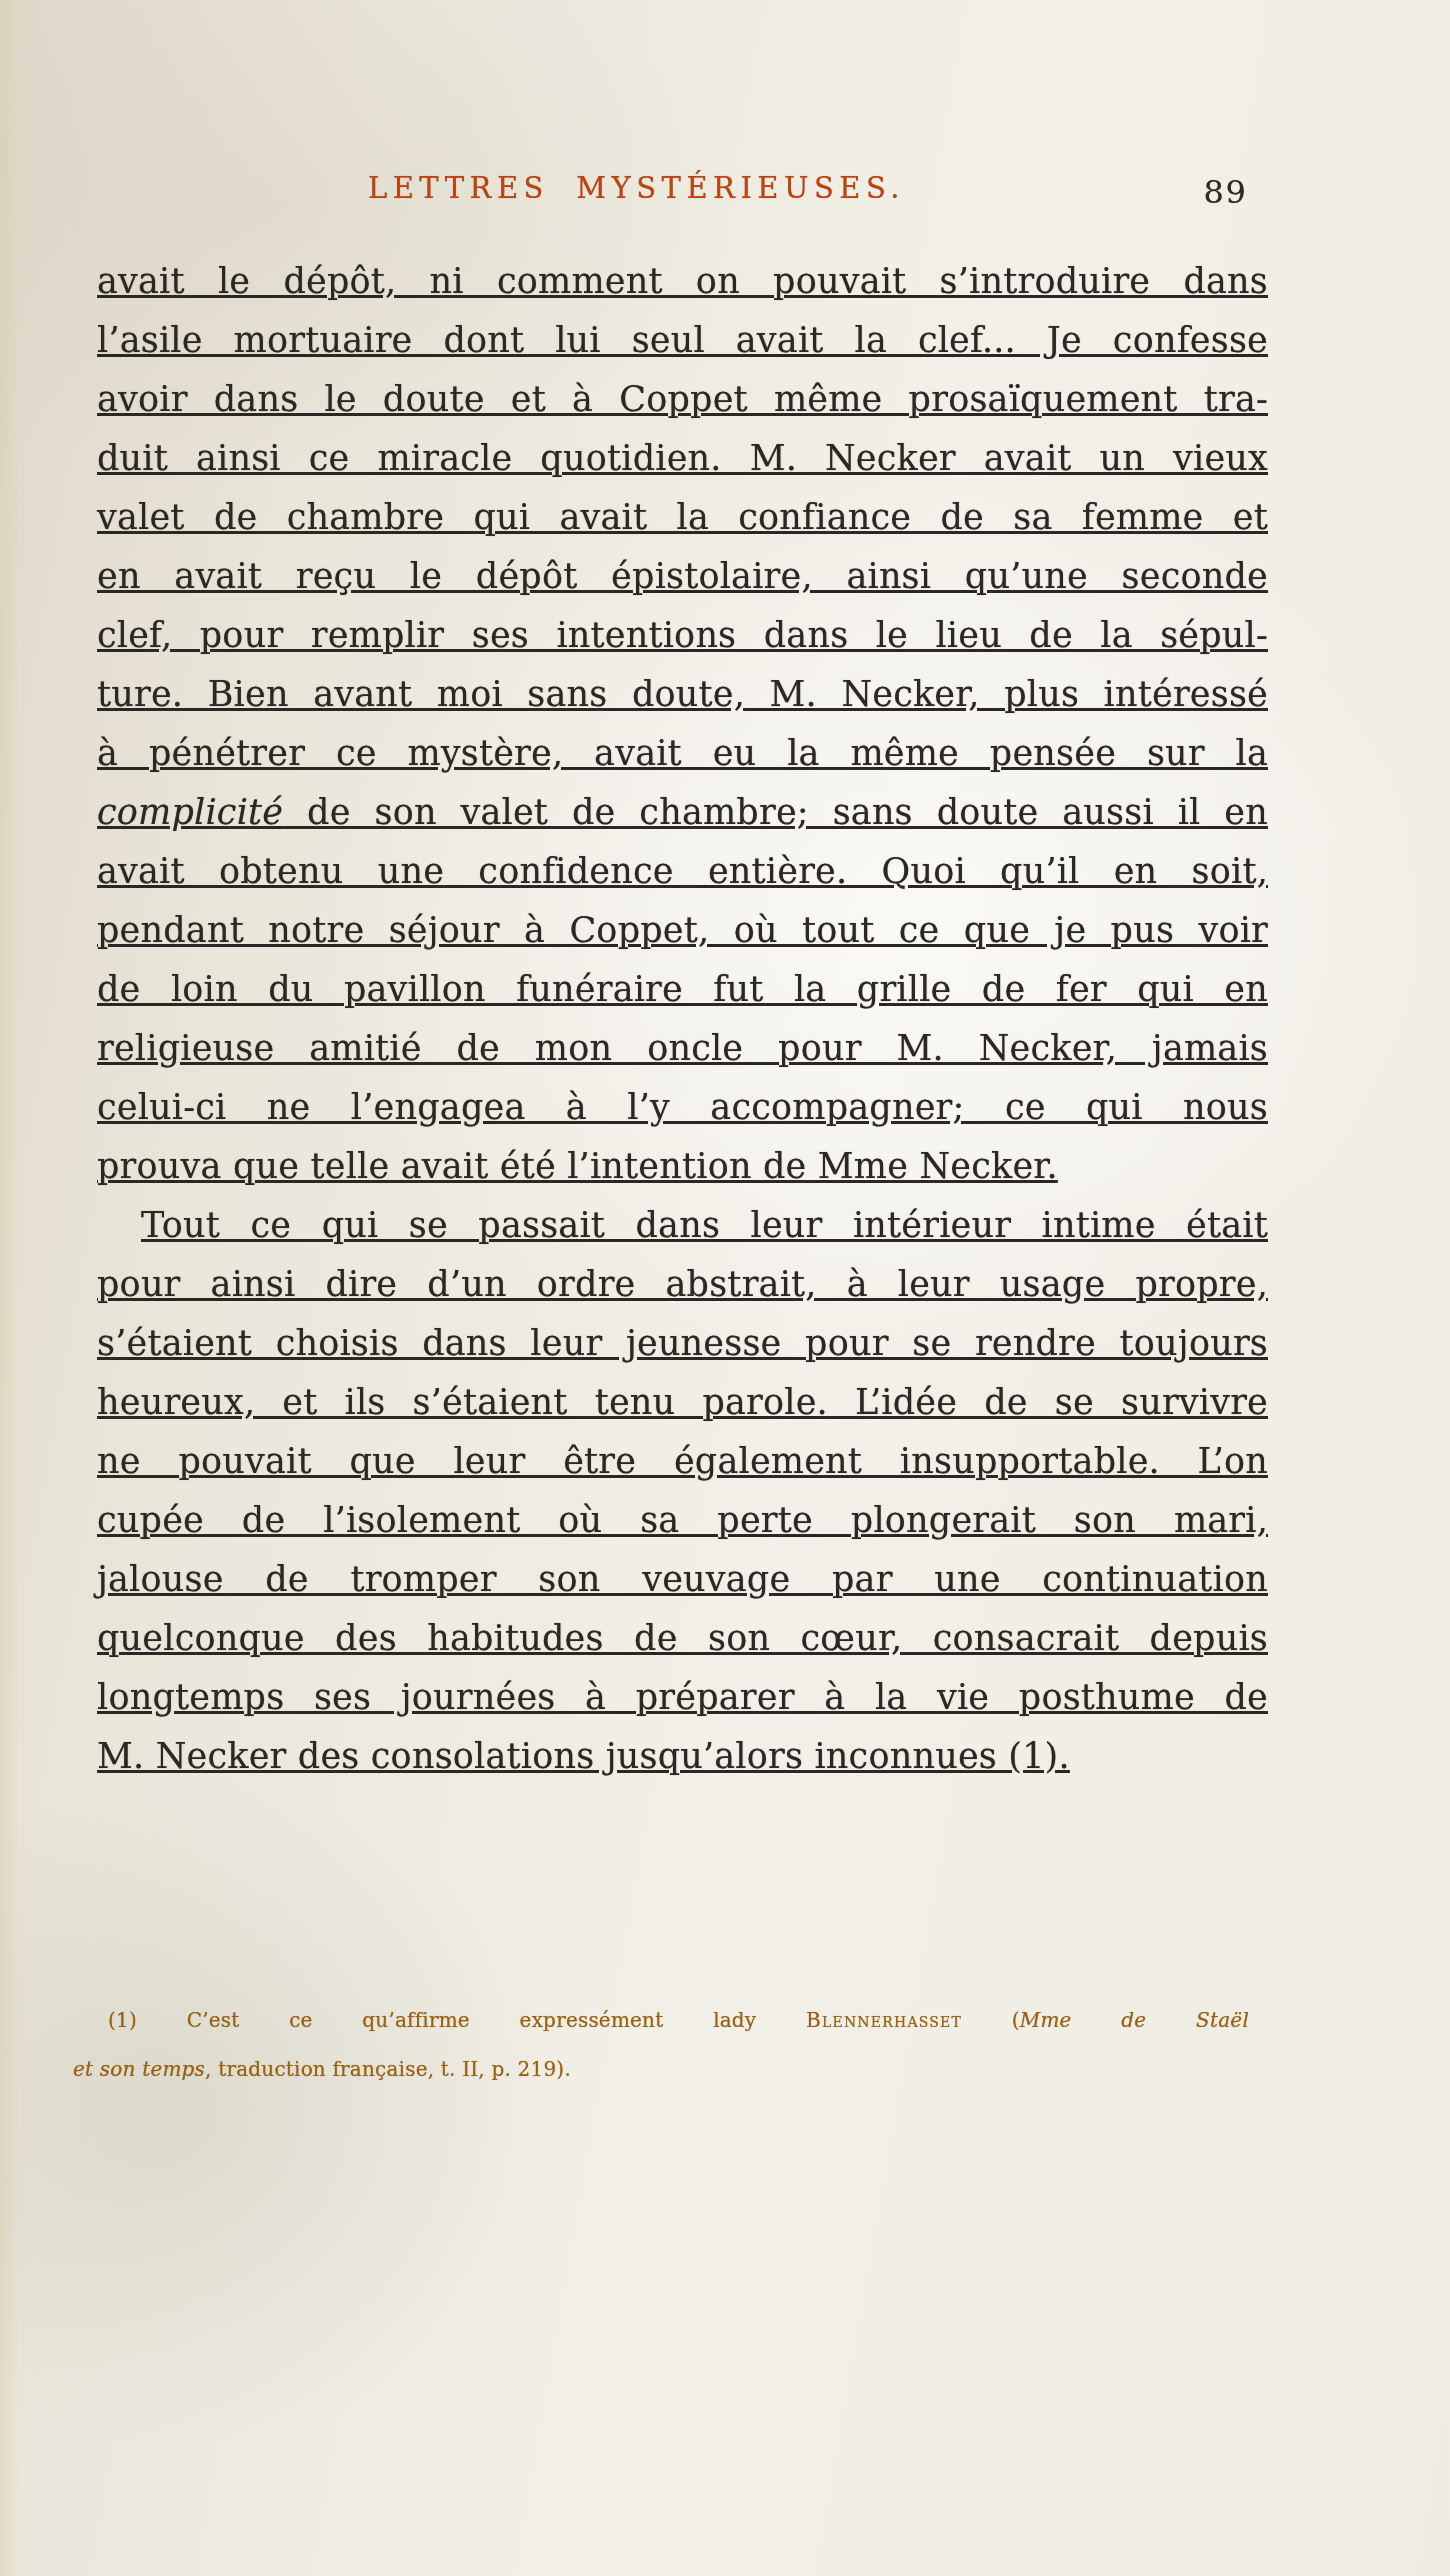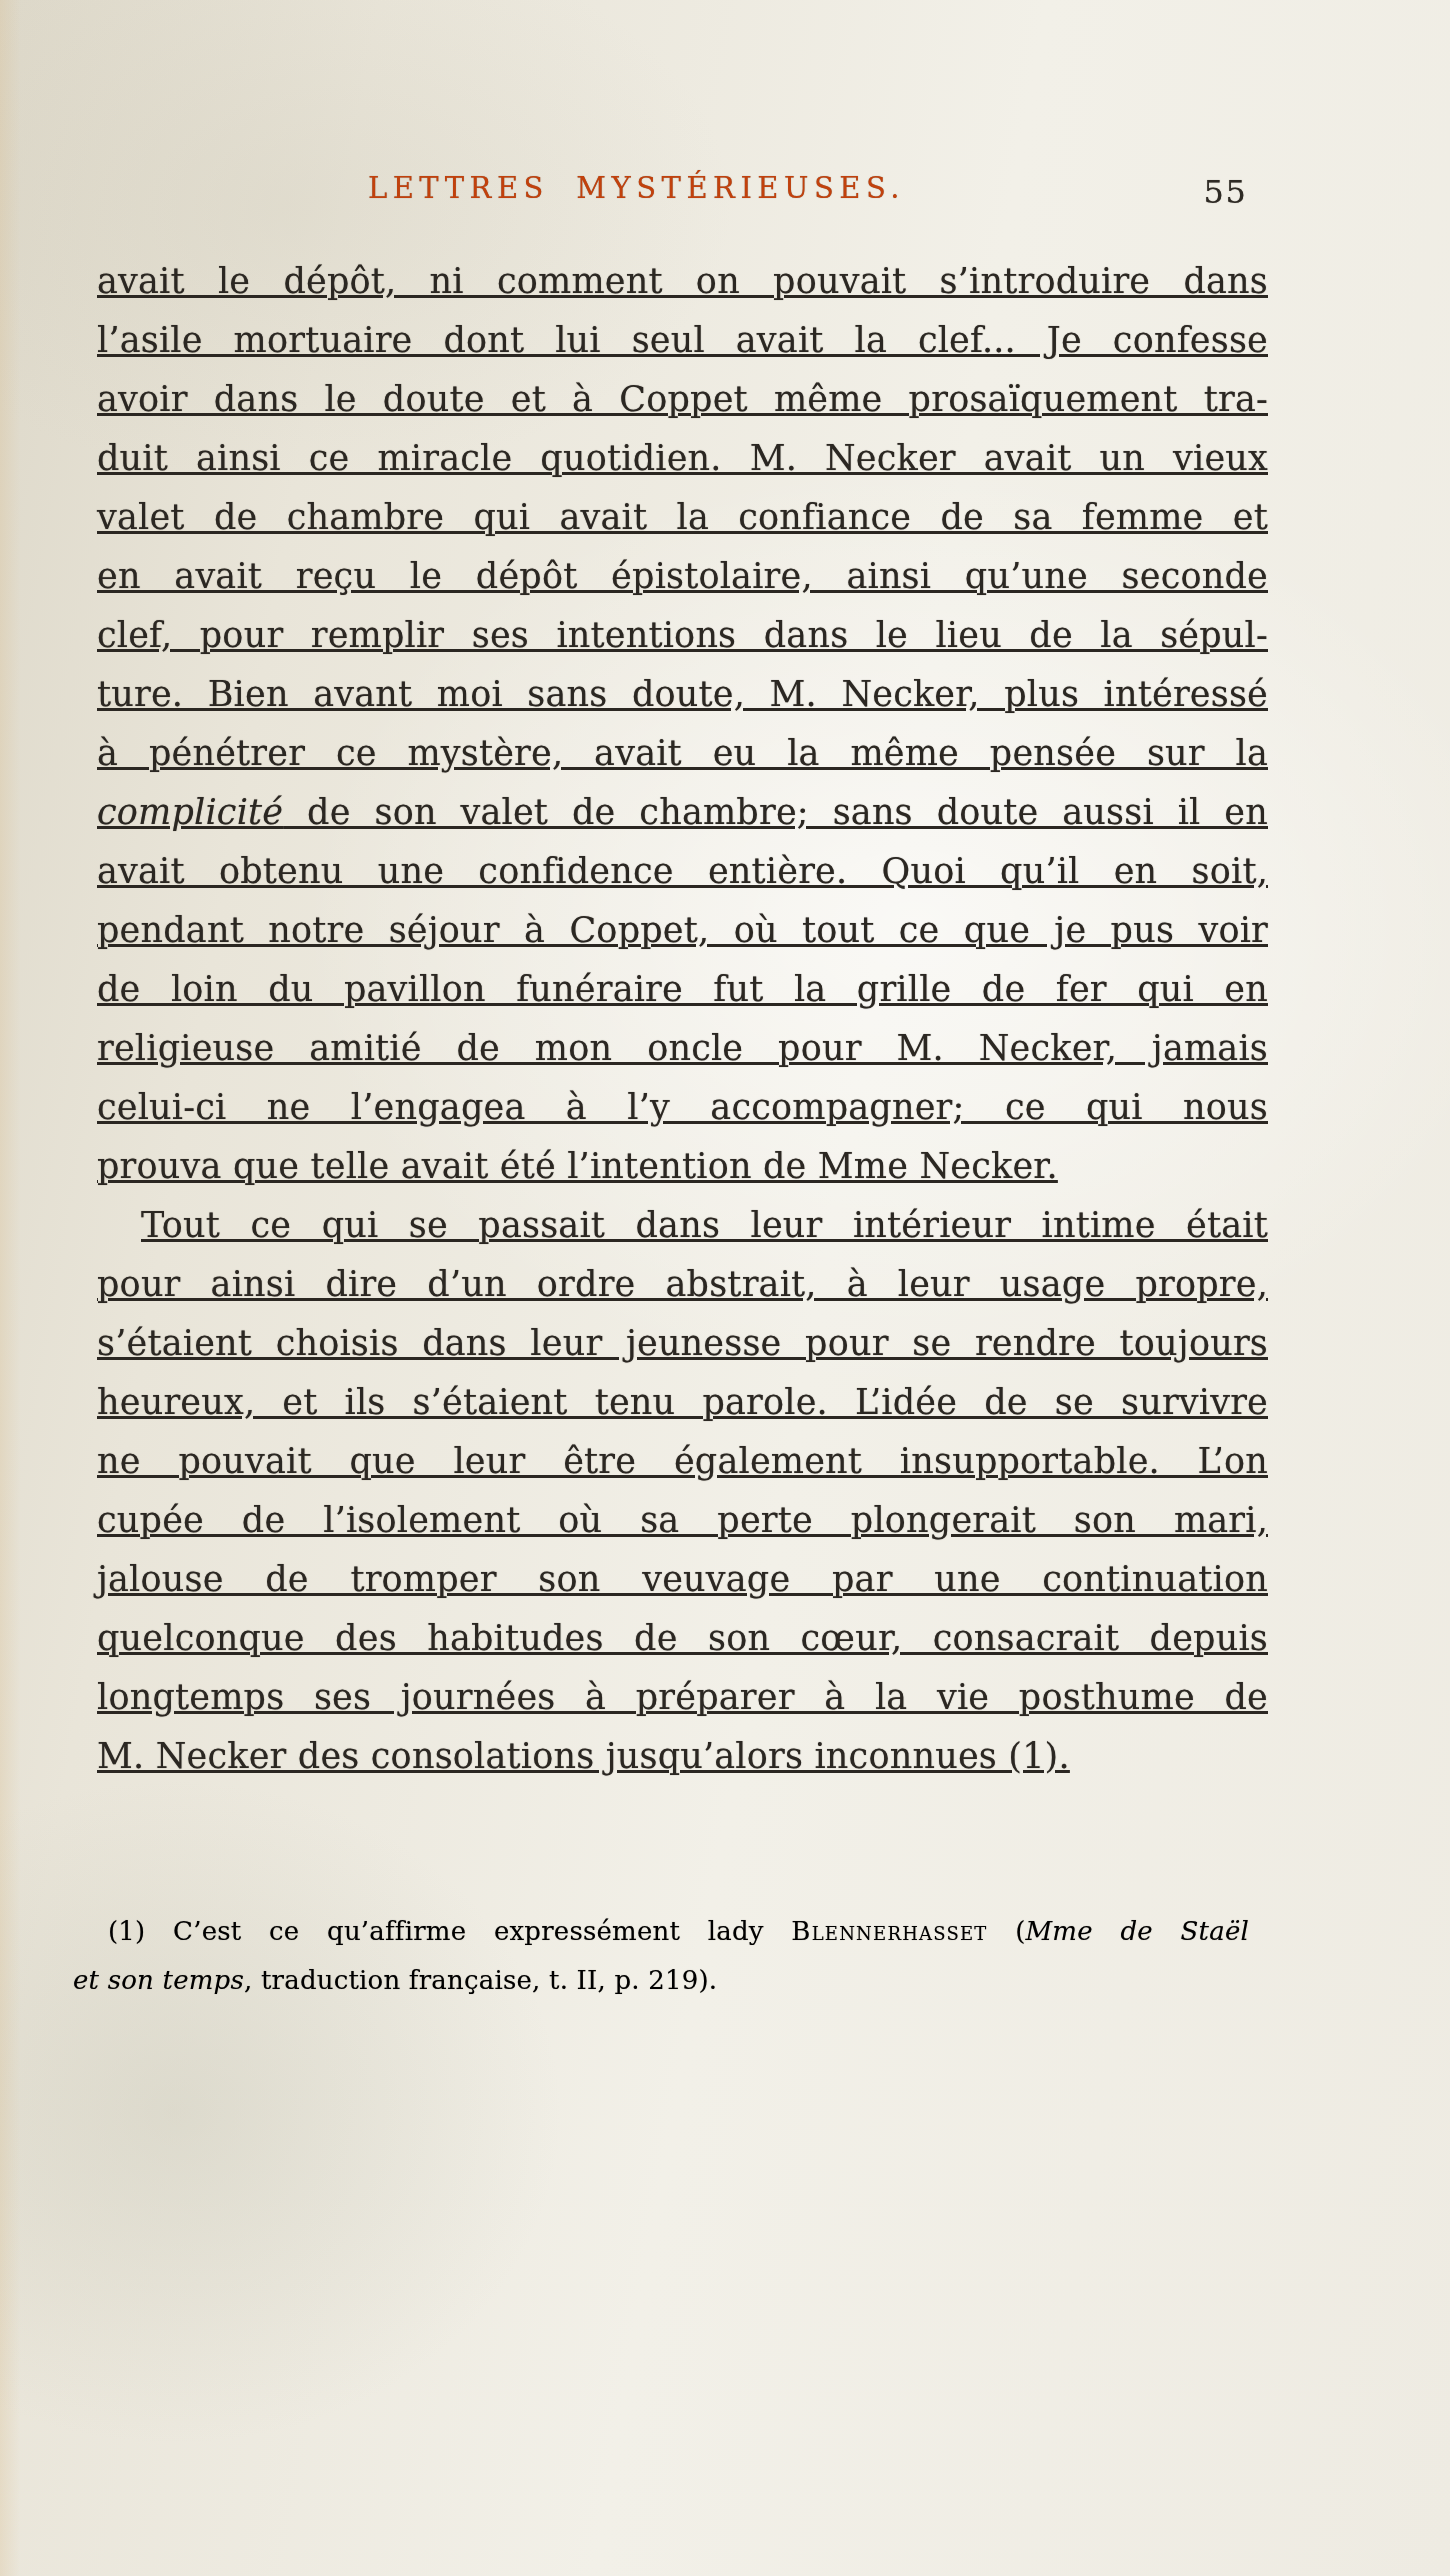--- a/index.html
+++ b/index.html
@@ -47,40 +47,40 @@
     text-shadow: 0 0 1px rgba(42,37,30,0.55);
     text-decoration: underline;
   }
   .line {
     text-align: justify;
     text-align-last: justify;
   }
   .line.no-just { text-align-last: left; }
   .line.indent { text-indent: 44px; }
   .footnote {
-    position: absolute; top: 1907px; left: 73px; width: 1176px;
-    font-size: 26px;
+    position: absolute; top: 1996px; left: 73px; width: 1176px;
+    font-size: 20px;
     line-height: 49px;
     letter-spacing: 0.2px;
-    color: #000000;
+    color: #a16207;
     text-shadow: 0 0 0.8px rgba(45,40,32,0.5);
   }
   .fn-line { text-align: justify; text-align-last: justify; }
   .fn-line.no-just { text-align-last: left; }
   .fn-line.indent { text-indent: 35px; }
   .italic { font-style: italic; }
   .smallcaps { font-variant: small-caps; letter-spacing: 1.2px; }
 </style>
 </head>
 <body>
 
 <div class="page">
   <div class="header">
     <div class="title">LETTRES MYSTÉRIEUSES.</div>
-    <div class="pagenum">55</div>
+    <div class="pagenum">89</div>
   </div>
   <div class="body-text">
       <div class="line"><span>avait le dépôt, ni comment on pouvait s’introduire dans</span></div>
       <div class="line"><span>l’asile mortuaire dont lui seul avait la clef... Je confesse</span></div>
       <div class="line"><span>avoir dans le doute et à Coppet même prosaïquement tra-</span></div>
       <div class="line"><span>duit ainsi ce miracle quotidien. M. Necker avait un vieux</span></div>
       <div class="line"><span>valet de chambre qui avait la confiance de sa femme et</span></div>
       <div class="line"><span>en avait reçu le dépôt épistolaire, ainsi qu’une seconde</span></div>
       <div class="line"><span>clef, pour remplir ses intentions dans le lieu de la sépul-</span></div>
       <div class="line"><span>ture. Bien avant moi sans doute, M. Necker, plus intéressé</span></div>

